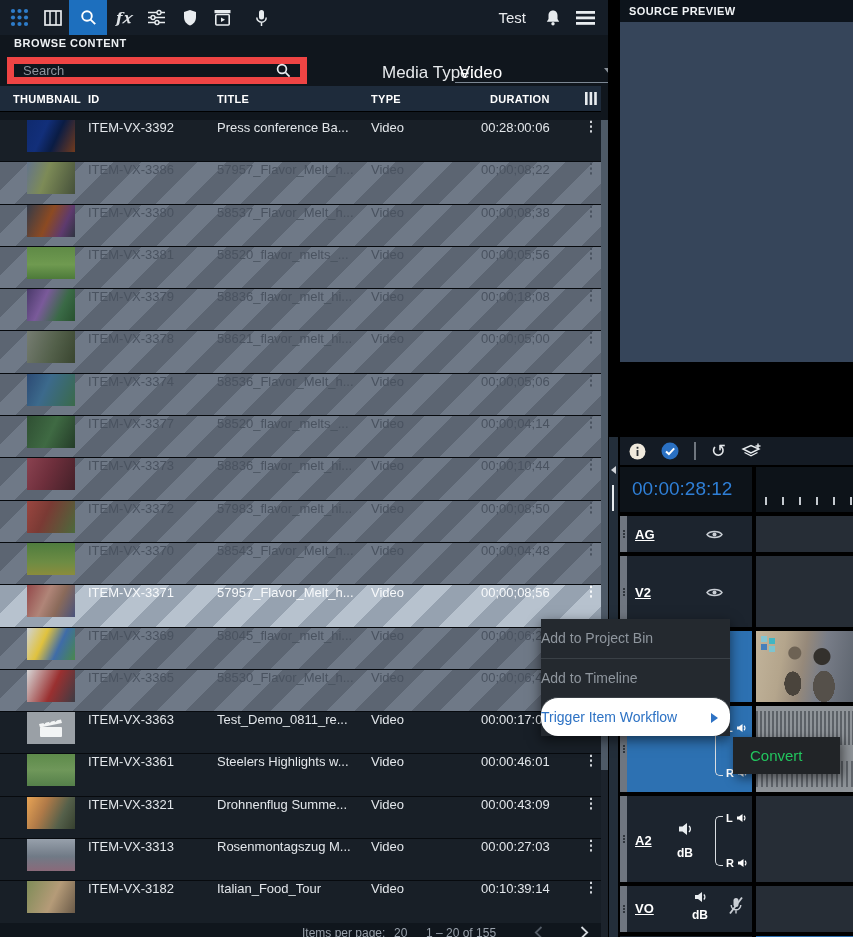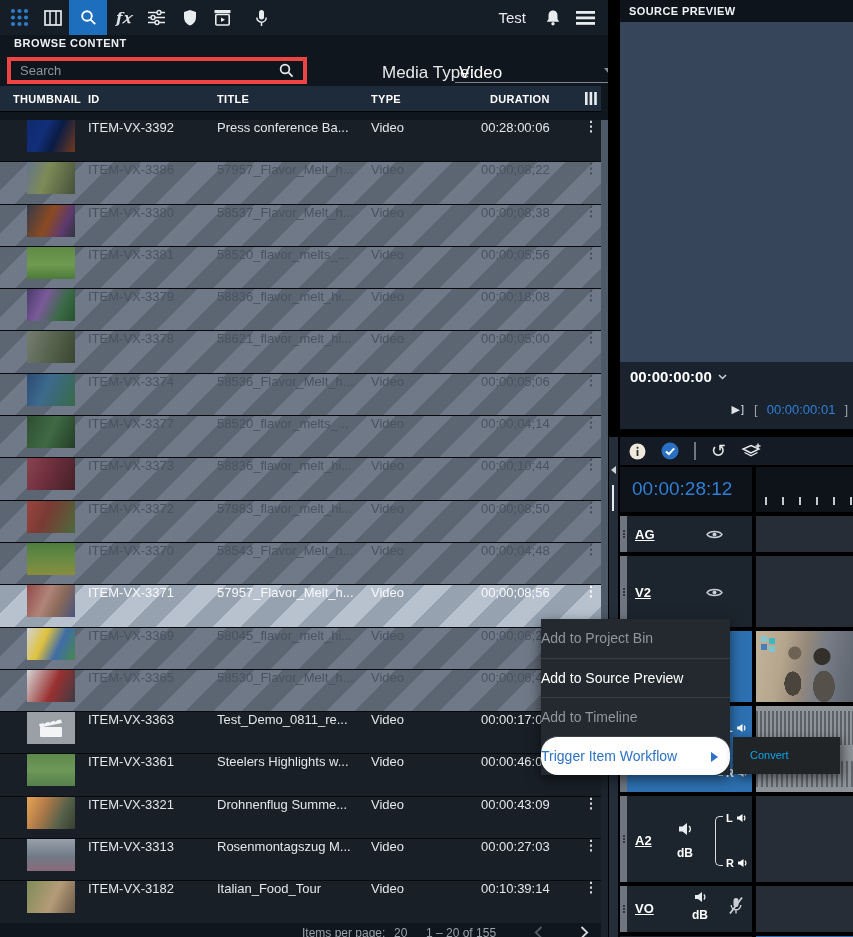--- a/index.html
+++ b/index.html
@@ -15,21 +15,21 @@
   .tool { width:33px; height:35px; display:flex; align-items:center; justify-content:center; cursor:pointer; }
   .tool.active { background:#1d6fbe; width:38px; }
   .tool.fx { font:italic bold 15px "DejaVu Serif", serif; color:#dfe3e7; }
   .tb-user { color:#e8eaed; font-size:15px; margin:0 10px 0 0; }
   .sp { flex:1; }
 
   .browse-title { position:absolute; top:37px; left:14px; font-size:11px; font-weight:bold;
     letter-spacing:.5px; color:#eef1f4; }
 
   .search-box { position:absolute; top:57px; left:7px; width:300px; height:27px;
-    border:4px solid #ef4444; background:#0f151c; display:flex; align-items:center; }
+    border:7px solid #ef4444; background:#0f151c; display:flex; align-items:center; }
   .search-box input { flex:1; background:transparent; border:0; outline:0; color:#dfe3e7;
     font-size:13px; padding-left:9px; font-family:inherit; }
   .search-box input::placeholder { color:#8d949d; }
   .search-box .mag { margin-right:9px; }
 
   .media-type { position:absolute; top:57px; left:380px; width:238px; height:27px; font-size:17px; }
   .mt-label { position:absolute; left:2px; top:6px; color:#e6e9ec; }
   .mt-value { position:absolute; left:79px; top:6px; color:#fff; }
   .mt-line  { position:absolute; left:75px; right:2px; bottom:1px; height:1px; background:#7d8894; }
   .mt-caret { position:absolute; right:4px; top:11px; width:0; height:0;
@@ -132,21 +132,21 @@
   #ctx { position:absolute; left:541px; top:619px; width:189px; background:#24292f;
     box-shadow:0 4px 12px rgba(0,0,0,.55); z-index:50; }
   .mi { height:39px; line-height:39px; padding-left:0; font-size:14px; cursor:pointer; position:relative; }
   .mi + .mi { border-top:1px solid #3a4046; }
   .mi.dim { color:#8f969e; }
   .mi.bright { color:#ffffff; }
   .mi.hover { background:#ffffff; color:#2d72c4;border-radius:17px; }
   .mi .arr { position:absolute; right:12px; top:15px; width:0; height:0;
     border-left:7px solid #2d72c4; border-top:5px solid transparent; border-bottom:5px solid transparent; }
   #submenu { position:absolute; left:733px; top:737px; width:107px; height:37px; background:#212427;
-    color:#0ea5e9; font-size:11px; line-height:37px; padding-left:17px;
+    color:#22c55e; font-size:15px; line-height:37px; padding-left:17px;
     box-shadow:3px 4px 10px rgba(0,0,0,.5); z-index:51; cursor:pointer; }
 </style>
 </head>
 <body>
 
 <div id="left">
 
   <div class="topbar">
     <div class="tool" style="margin-left:3px">
       <span>
@@ -515,34 +515,20 @@
     <div class="div-arrow"></div>
     <div class="div-thumb"></div>
   </div>
 </div>
 
 <div id="right">
 
   <div class="sp-header">SOURCE PREVIEW</div>
   <div class="sp-view"></div>
 
-  <div class="sp-bar">
-    <div class="sp-tc">
-      <span>00:00:00:00</span>
-      <svg width="9" height="6">
-        <polyline points="1,1 4.5,4.5 8,1" fill="none" stroke="#cfd3d8" stroke-width="1.5"></polyline>
-        </svg>
-    </div>
-    <div class="sp-controls">
-      <span class="goto">▶]</span>
-      <span>[</span>
-      <span class="blue">00:00:00:01</span>
-      <span>]</span>
-    </div>
-  </div>
 
   <div class="tl-toolbar">
     <span>
         <svg width="17" height="17">
       <circle cx="8.5" cy="8.5" r="8" fill="#efe9dc"></circle>
       <rect x="7.6" y="7" width="1.8" height="6" fill="#2b2f33"></rect>
           <rect x="7.6" y="3.8" width="1.8" height="1.9" fill="#2b2f33"></rect>
     </svg>
       </span>
     <span>
@@ -680,17 +666,16 @@
   <div class="lane" style="top:886px;height:46px"></div>
 
   <div class="hd" style="top:936px;height:1px"></div>
   <div class="lane" style="top:936px;height:1px">
     <div class="clip-blue"></div>
   </div>
 </div>
 
 <div id="ctx">
     <div class="mi dim">Add to Project Bin</div>
-    <div class="mi bright">Add to Source Preview</div>
     <div class="mi dim">Add to Timeline</div>
     <div class="mi hover">Trigger Item Workflow<span class="arr"></span></div>
   </div>
 <div id="submenu">Convert</div>
 
 </body></html>

